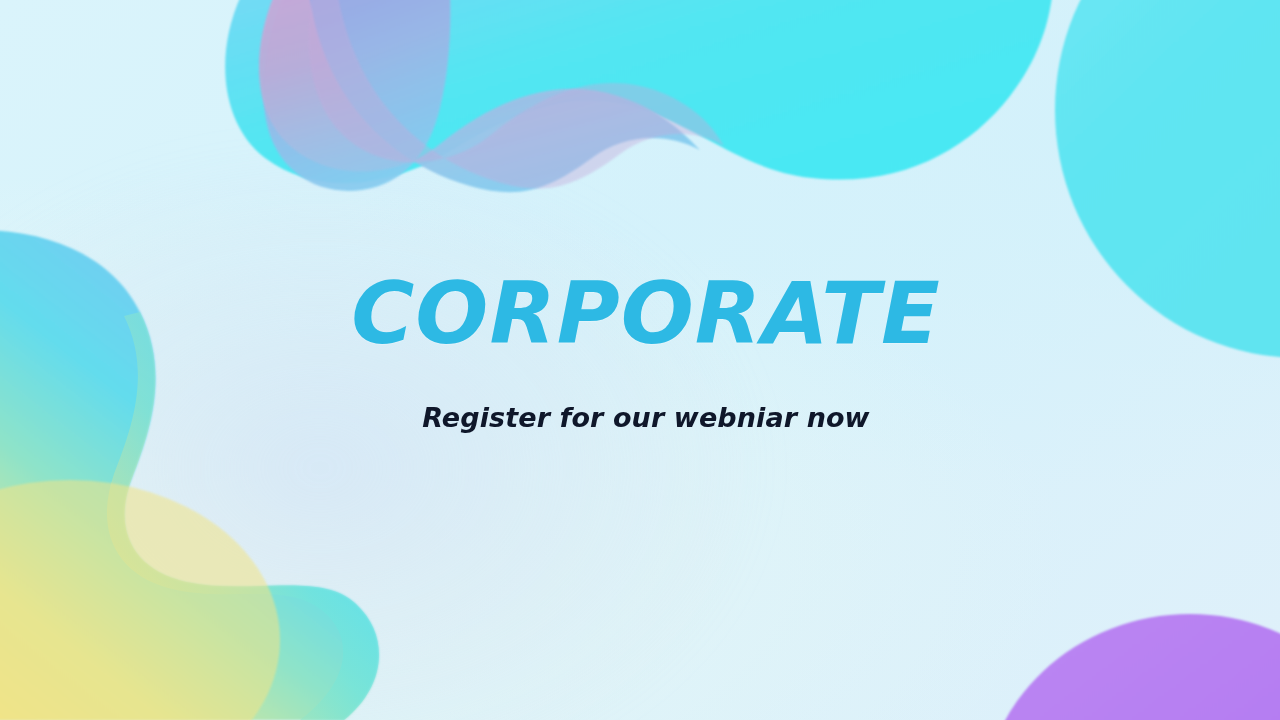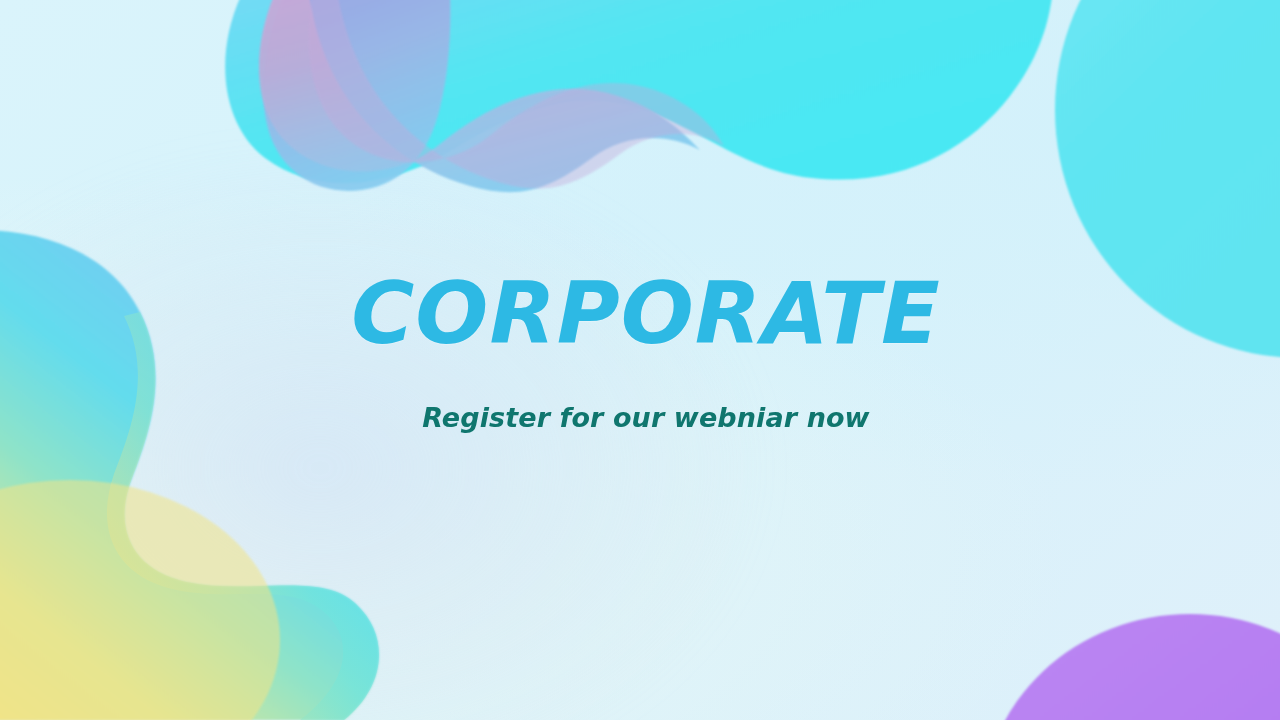--- a/index.html
+++ b/index.html
@@ -76,21 +76,21 @@
   .line-2 {
     font-size: 95px;
     letter-spacing: 0.5px;
     margin-top: 6px;
   }
   .subtitle {
     margin: 46px 0 0 0;
     font-size: 27px;
     font-weight: 900;
     font-style: italic;
-    color: #0f766e;
+    color: #0f172a;
     letter-spacing: 0.1px;
     white-space: nowrap;
   }
   
   .content-shift { transform: translateY(-8px); display:flex; flex-direction:column; align-items:center; }
 </style>
 </head>
 <body>
 
 <div class="poster">

